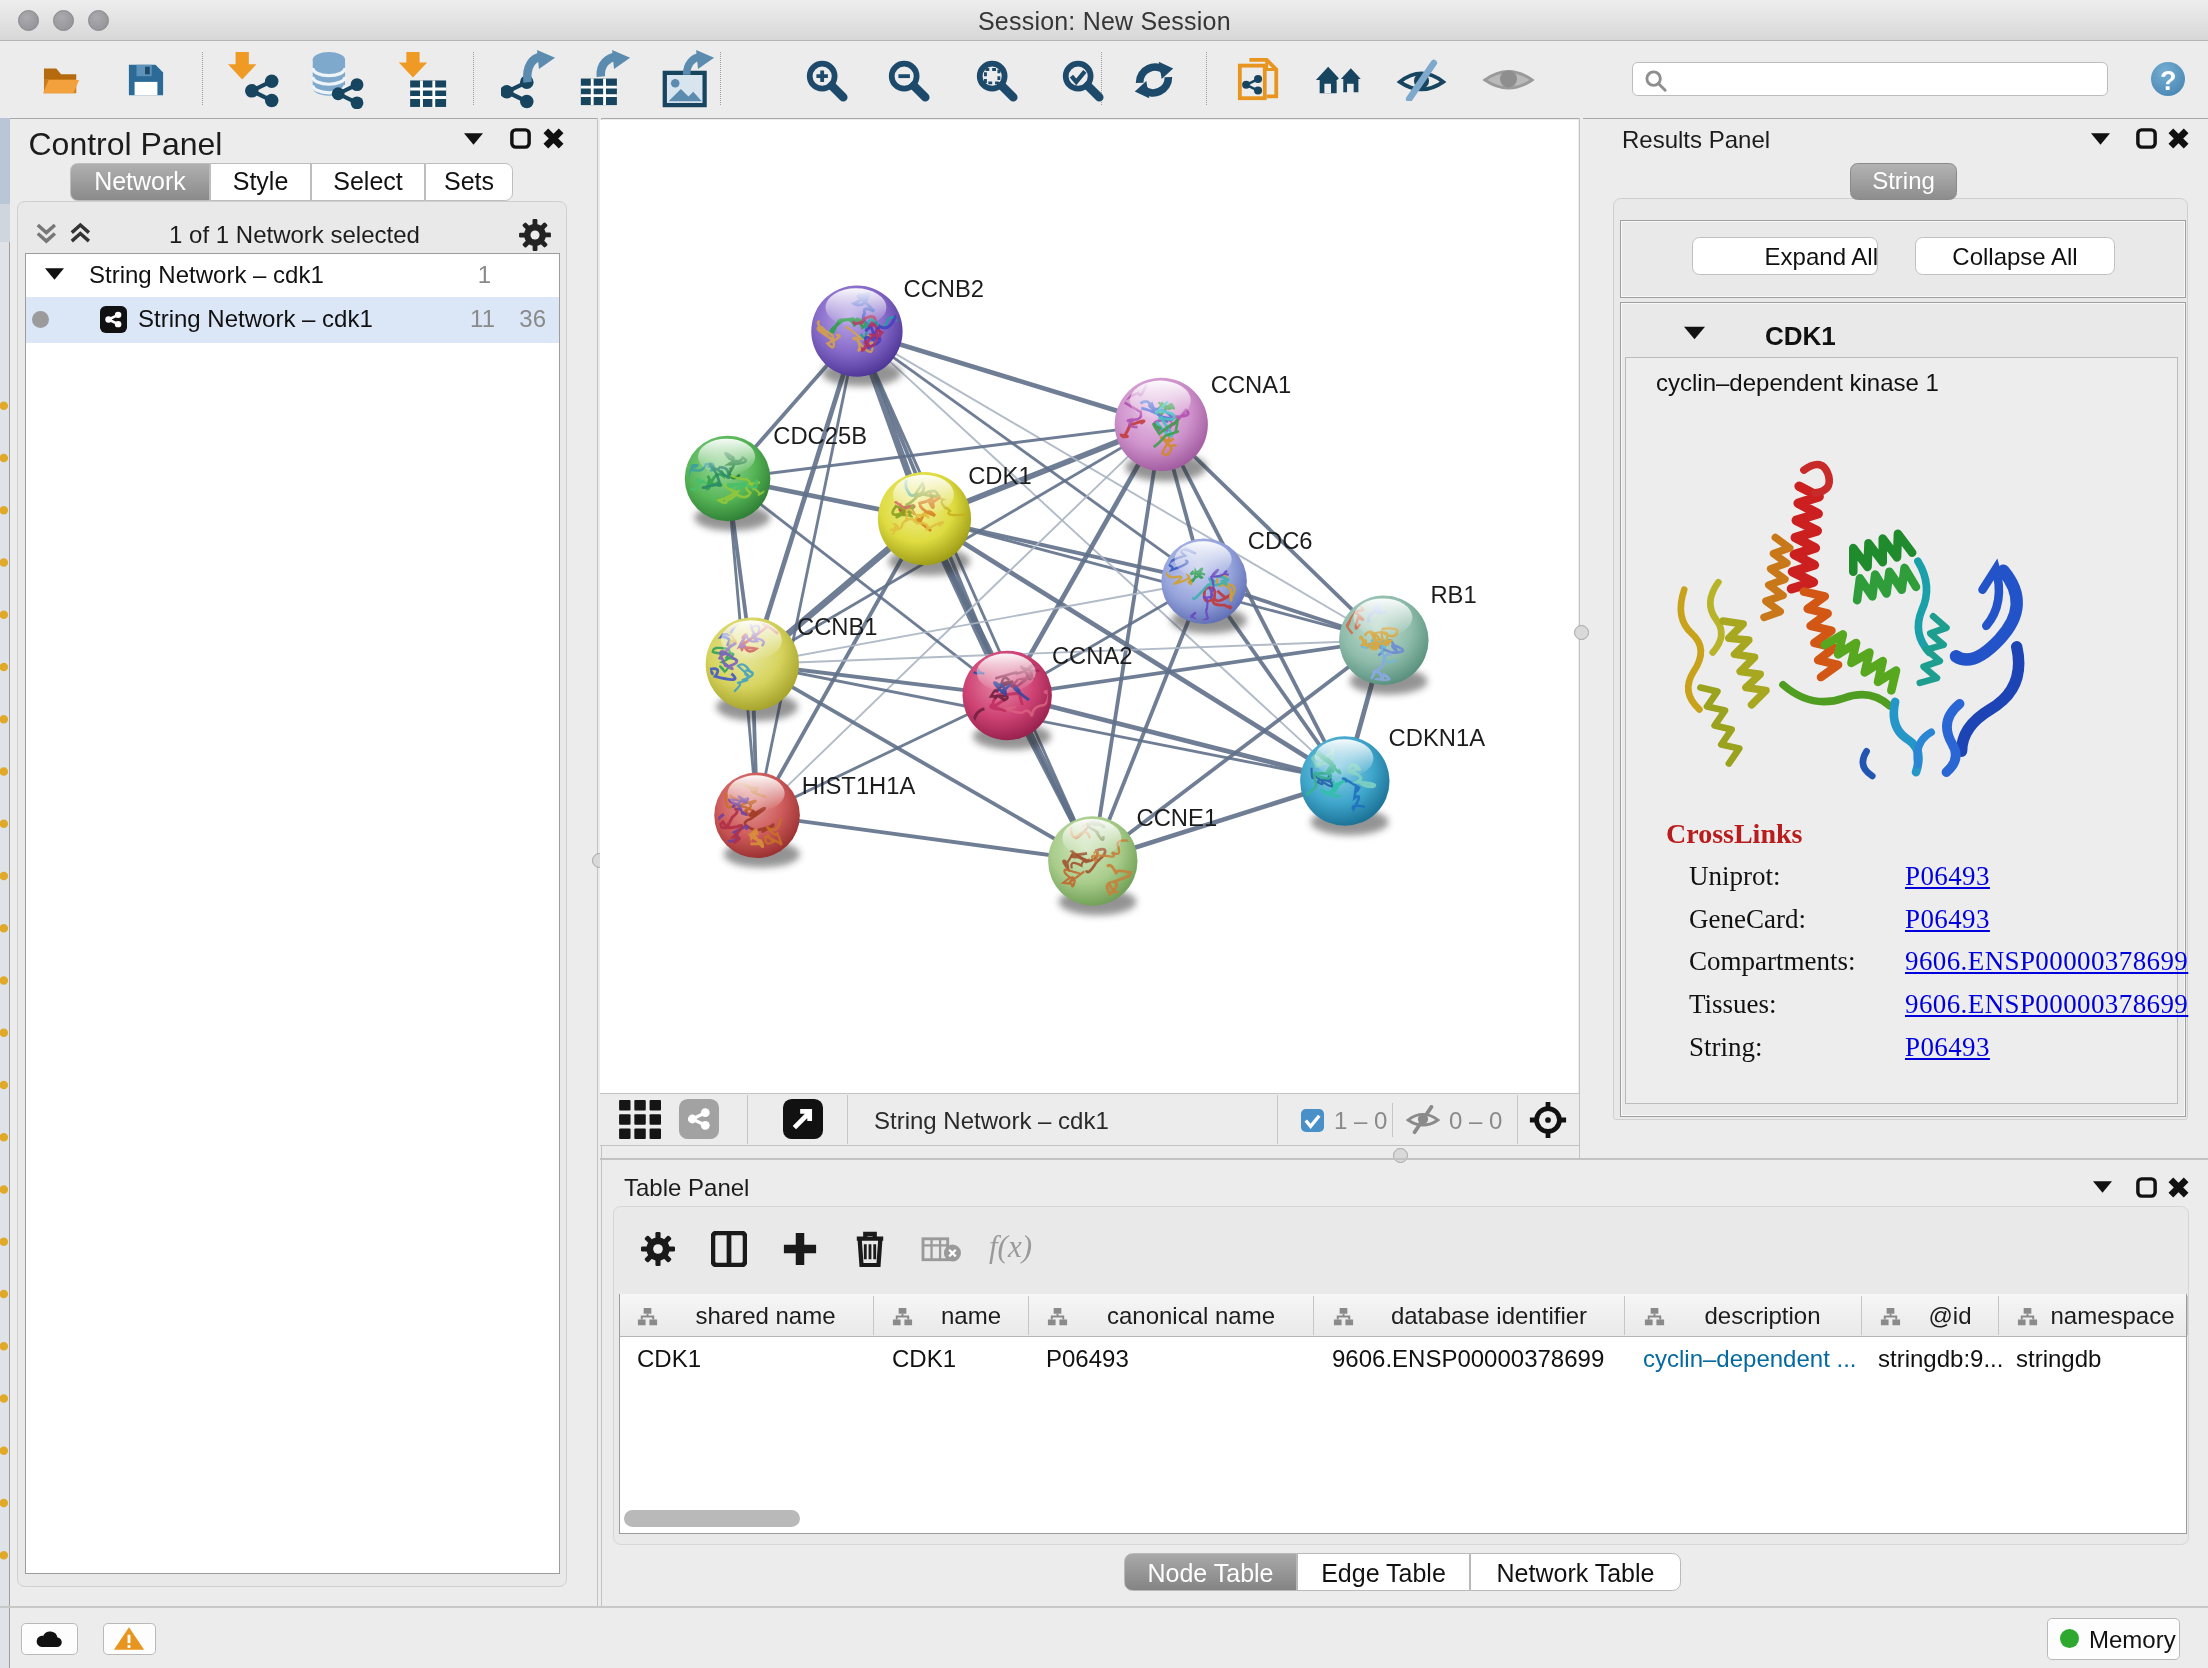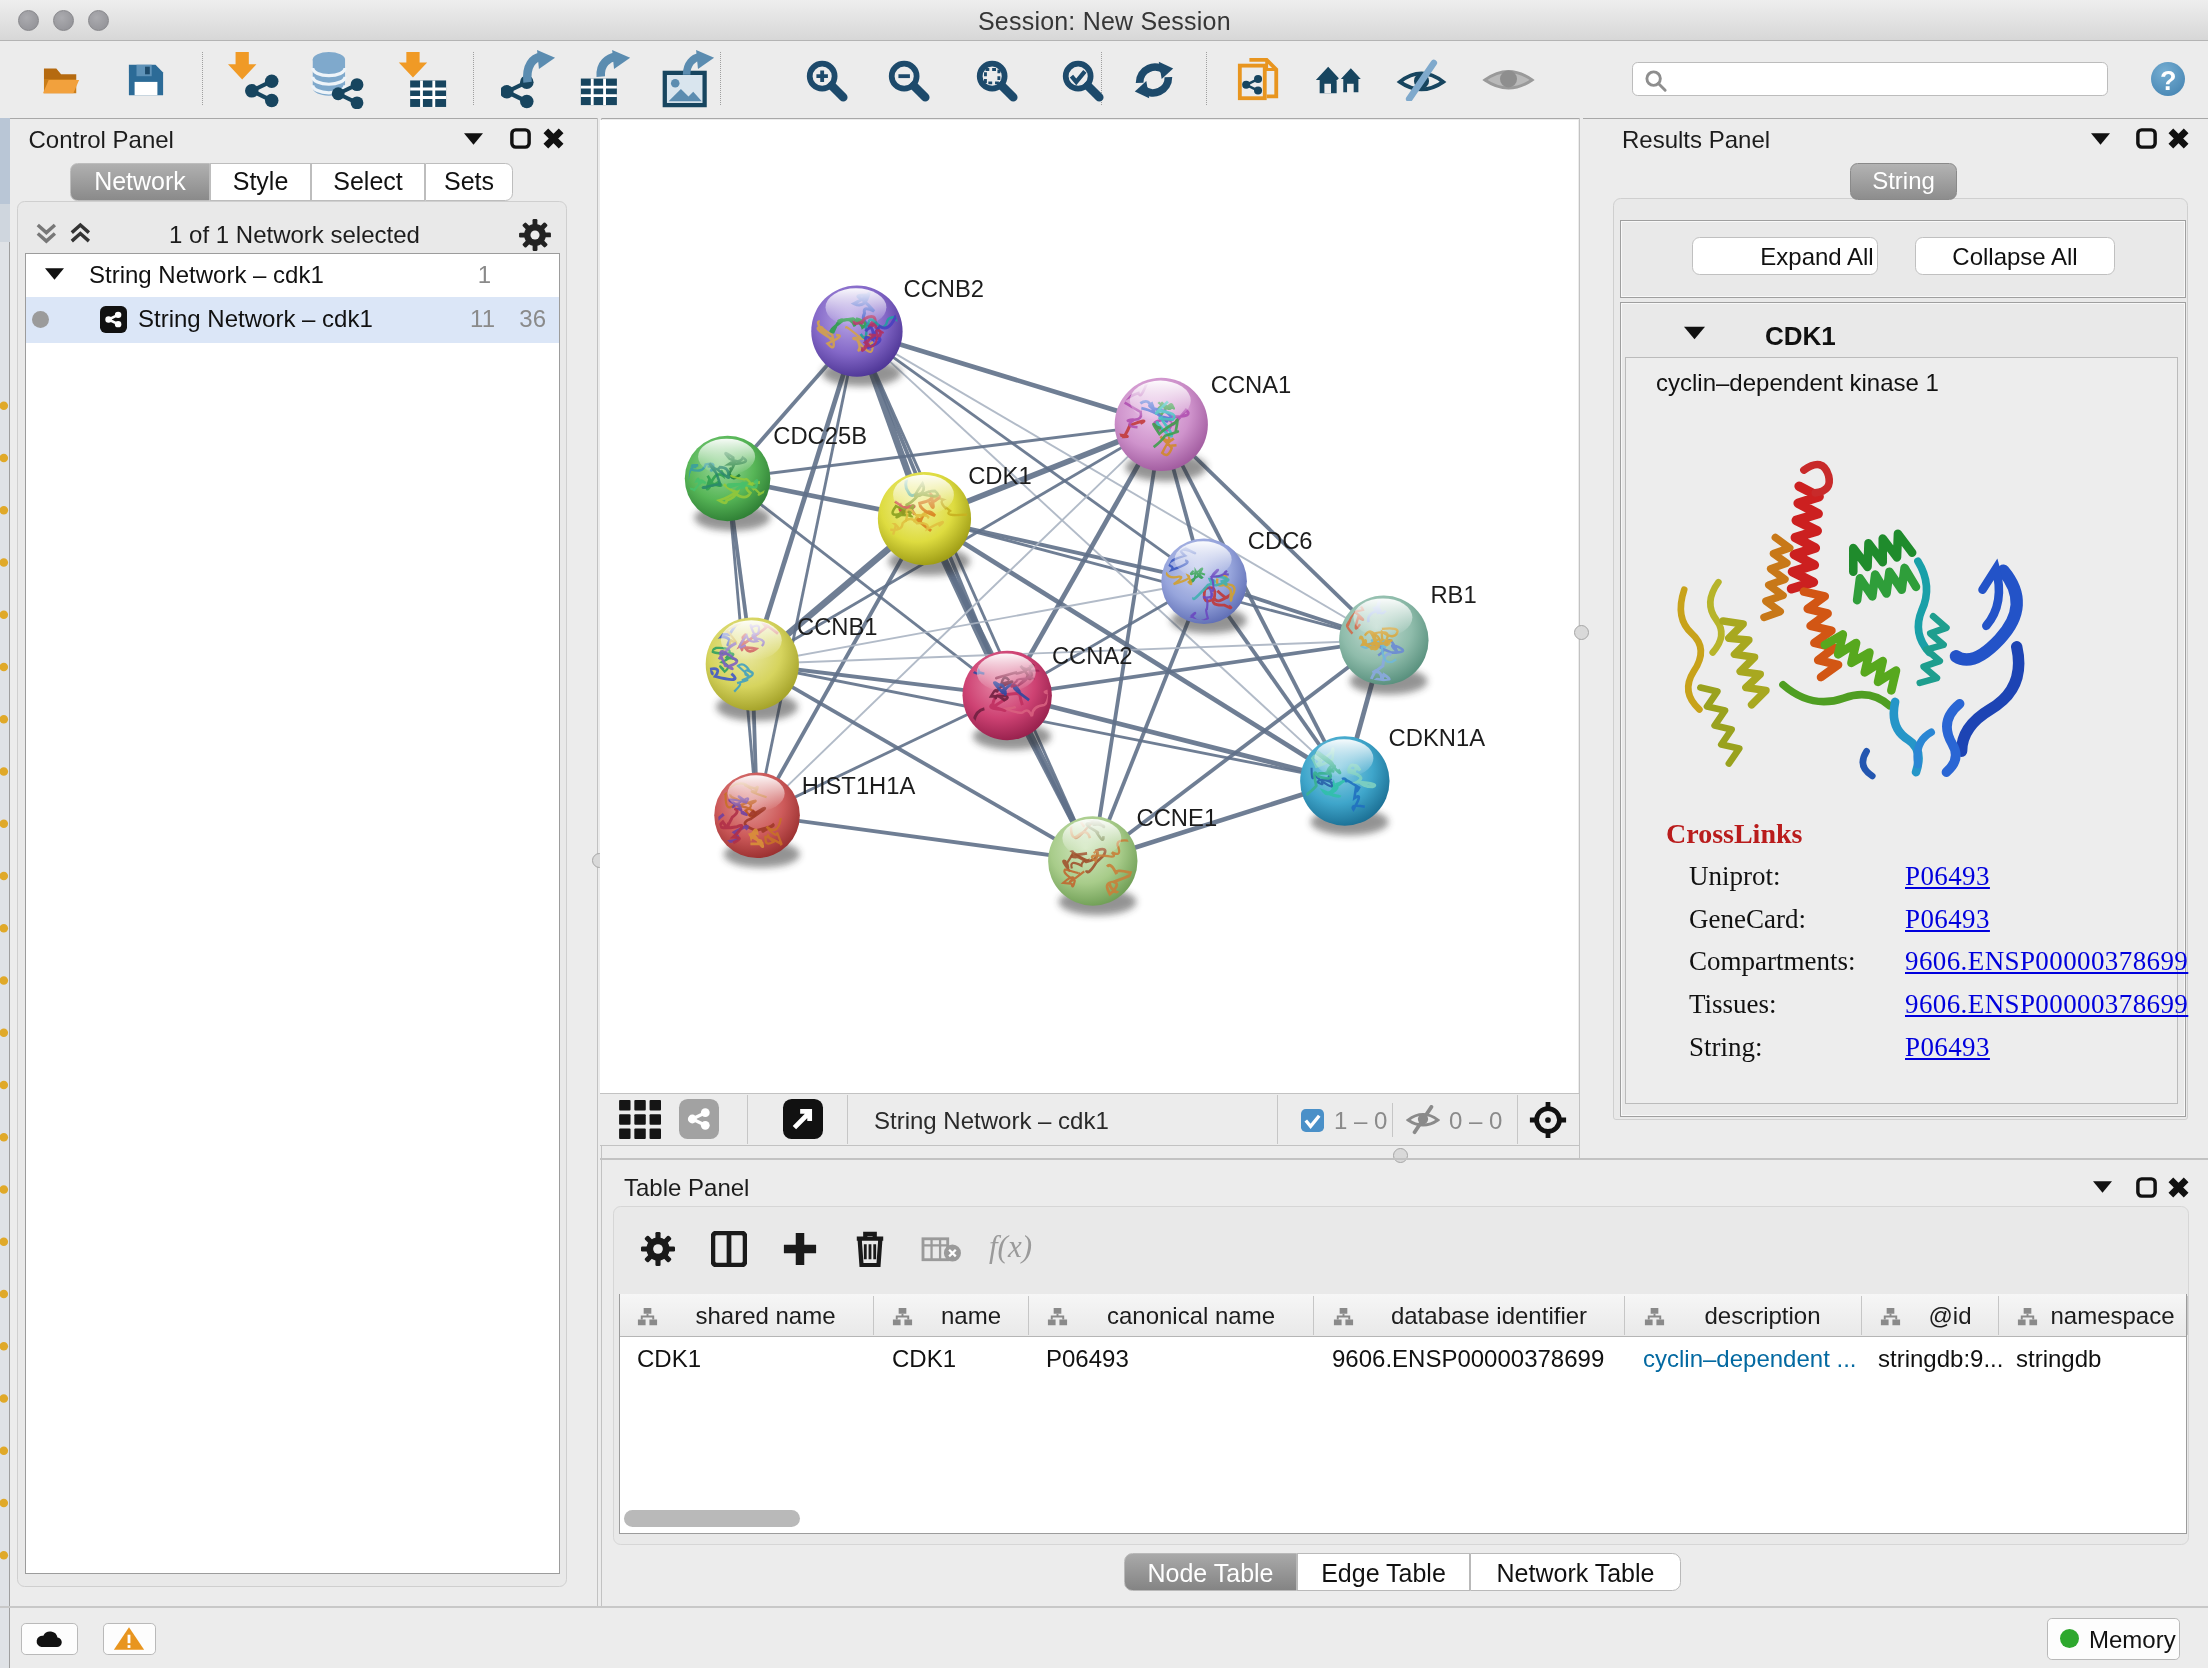--- a/index.html
+++ b/index.html
@@ -150,21 +150,21 @@
     <circle cx="4" cy="1072" r="4.5" fill="#e0a929"></circle>
     <circle cx="4" cy="1127" r="4.5" fill="#e0a929"></circle>
     <circle cx="4" cy="1182" r="4.5" fill="#e0a929"></circle>
     <circle cx="4" cy="1237" r="4.5" fill="#e0a929"></circle>
     <circle cx="4" cy="1292" r="4.5" fill="#e0a929"></circle>
     <circle cx="4" cy="1347" r="4.5" fill="#e0a929"></circle>
     <circle cx="4" cy="1402" r="4.5" fill="#e0a929"></circle>
     <circle cx="4" cy="1457" r="4.5" fill="#e0a929"></circle>
     <circle cx="4" cy="1512" r="4.5" fill="#e0a929"></circle>
   </svg>
-<div class="t" style="left:28.5px;top:126px;font-size:24px;color:#1c1c1c;">Control Panel</div>
+<div class="t" style="left:28.5px;top:126px;font-size:32px;color:#1c1c1c;">Control Panel</div>
 <svg style="position:absolute;left:462px;top:129px;" width="23" height="19" viewBox="0 0 24 20">
     <path d="M2 4.5 L22 4.5 L12 16.5 Z" fill="#111"></path>
   </svg>
 <svg style="position:absolute;left:508px;top:127px;" width="25" height="23" viewBox="0 0 26 24">
     <rect x="4" y="3" width="18" height="18" rx="4" fill="none" stroke="#111" stroke-width="3.6"></rect>
   </svg>
 <svg style="position:absolute;left:542px;top:128px;" width="23" height="21" viewBox="0 0 24 22">
     <path d="M4 3 L20 19 M20 3 L4 19" stroke="#111" stroke-width="7"></path>
   </svg>
 <div style="position:absolute;left:70px;top:163px;width:140px;height:38px;border-radius:7.6px 0 0 7.6px;background:linear-gradient(#b0b0b0,#8a8a8a);color:#ffffff;text-shadow:0 -1px 1px #666;border:1px solid #bdbdbd;box-sizing:border-box;font-size:25px;display:flex;align-items:center;justify-content:center;"></div>
@@ -587,21 +587,21 @@
     <rect x="4" y="3" width="18" height="18" rx="4" fill="none" stroke="#111" stroke-width="3.6"></rect>
   </svg>
 <svg style="position:absolute;left:2167px;top:128px;" width="23" height="21" viewBox="0 0 24 22">
     <path d="M4 3 L20 19 M20 3 L4 19" stroke="#111" stroke-width="7"></path>
   </svg>
 <div style="position:absolute;left:1613px;top:198px;width:575px;height:922px;background:#e9e9e9;border:1px solid #cfcfcf;border-radius:7.6px 7.6px 2.9px 2.9px;box-sizing:border-box;"></div>
 <div style="position:absolute;left:1850px;top:163px;width:107px;height:37px;background:linear-gradient(#b3b3b3,#8d8d8d);border:1px solid #8a8a8a;border-radius:7.6px;box-sizing:border-box;"></div>
 <div class="t" style="left:1850px;top:167px;width:107px;text-align:center;font-size:24px;color:#ffffff;">String</div>
 <div style="position:absolute;left:1620px;top:220px;width:564px;height:76px;background:#e9e9e9;border:1px solid #9f9f9f;box-shadow:inset 0 0 0 1px #f8f8f8;"></div>
 <div style="position:absolute;left:1692px;top:237px;width:186px;height:38px;background:#ffffff;border:1px solid #c0c0c0;border-radius:7.6px;box-sizing:border-box;"></div>
-<div class="t" style="left:1692px;top:243px;width:186px;text-align:center;font-size:24px;color:#111;margin-left:32px;">Expand All</div>
+<div class="t" style="left:1692px;top:243px;width:186px;text-align:right;font-size:24px;color:#111;">Expand All</div>
 <div style="position:absolute;left:1915px;top:237px;width:200px;height:38px;background:#ffffff;border:1px solid #c0c0c0;border-radius:7.6px;box-sizing:border-box;"></div>
 <div class="t" style="left:1915px;top:243px;width:200px;text-align:center;font-size:24px;color:#111;">Collapse All</div>
 <div style="position:absolute;left:1620px;top:302px;width:564px;height:813px;background:#e9e9e9;border:1px solid #9f9f9f;box-shadow:inset 0 0 0 1px #f8f8f8;"></div>
 <svg style="position:absolute;left:1682px;top:322px;" width="25" height="21" viewBox="0 0 26 22">
     <path d="M2 4.949999999999999 L24 4.949999999999999 L13 18.15 Z" fill="#111"></path>
   </svg>
 <div class="t" style="left:1765px;top:321px;font-size:26px;font-weight:bold;color:#111;">CDK1</div>
 <div style="position:absolute;left:1625px;top:357px;width:553px;height:747px;background:#ededed;border:1px solid #bbbbbb;box-sizing:border-box;"></div>
 <div class="t" style="left:1656px;top:369px;font-size:24px;color:#111;">cyclin–dependent kinase 1</div>
 <svg style="position:absolute;left:1669px;top:447px;" width="361" height="333" viewBox="0 0 380 350">

